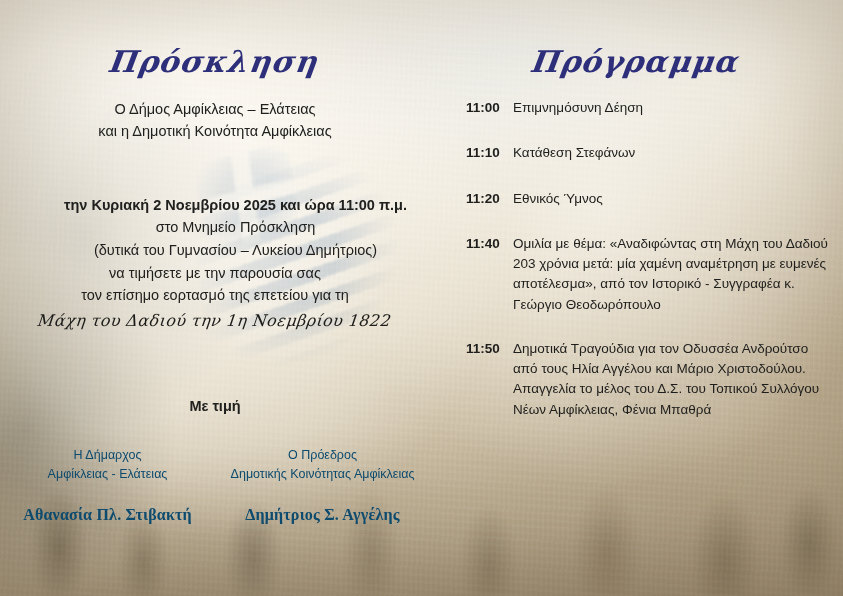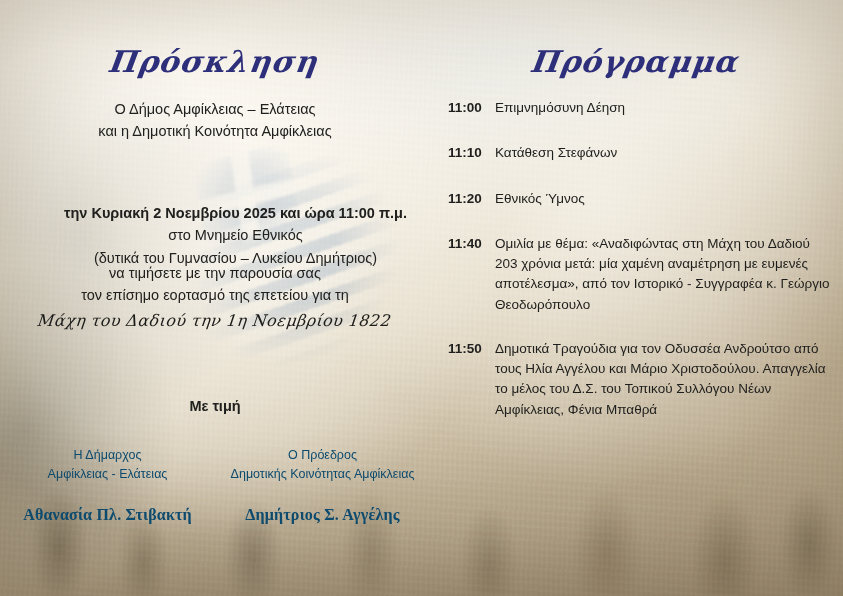--- a/index.html
+++ b/index.html
@@ -162,21 +162,21 @@
 
   .invite-block {
     position: absolute;
     left: 0; right: 0;
     text-align: center;
     color: #20201e;
     font-size: 14.5px;
     line-height: 1.55;
   }
   .b1 { top: 98px; }
-  .b2 { top: 202px; padding-left: 41px; }
+  .b2 { top: 194px; padding-left: 41px; }
   .b3 { top: 262px; }
   .b4 { top: 395px; }
 
   .bold-line { font-weight: 700; }
 
   .battle-line {
     font-family: "DejaVu Serif", serif;
     font-style: italic;
     font-size: 16px;
     color: #1c1c1a;
@@ -197,21 +197,21 @@
     flex: 1;
     text-align: center;
     color: #0c4a6e;
   }
   .sig .role   { font-size: 12.5px; line-height: 1.5; }
   .sig .name   { font-size: 16px; font-weight: 700; margin-top: 22px; letter-spacing: 0.2px; font-family: Liberation Serif, serif; }
 
   
   .program {
     position: absolute;
-    left: 18px;
+    left: 36px;
     right: 12px;
     top: 98px;
   }
   .prog-item {
     display: flex;
     margin-bottom: 25px;
     color: #1e1e1c;
     font-size: 13.5px;
     line-height: 1.5;
   }
@@ -243,21 +243,21 @@
 
       <div class="script-title title-invite">Πρόσκληση</div>
 
       <div class="invite-block b1">
         <div>Ο Δήμος Αμφίκλειας – Ελάτειας</div>
         <div>και η Δημοτική Κοινότητα Αμφίκλειας</div>
       </div>
 
       <div class="invite-block b2">
         <div class="bold-line">την Κυριακή 2 Νοεμβρίου 2025 και ώρα 11:00 π.μ.</div>
-        <div>στο Μνημείο Εθνικός</div>
+        <div>στο Μνημείο Πρόσκληση</div>
         <div>(δυτικά του Γυμνασίου – Λυκείου Δημήτριος)</div>
       </div>
 
       <div class="invite-block b3">
         <div>να τιμήσετε με την παρουσία σας</div>
         <div>τον επίσημο εορτασμό της επετείου για τη</div>
         <div class="battle-line">Μάχη του Δαδιού την 1η Νοεμβρίου 1822</div>
       </div>
 
       <div class="invite-block b4">

